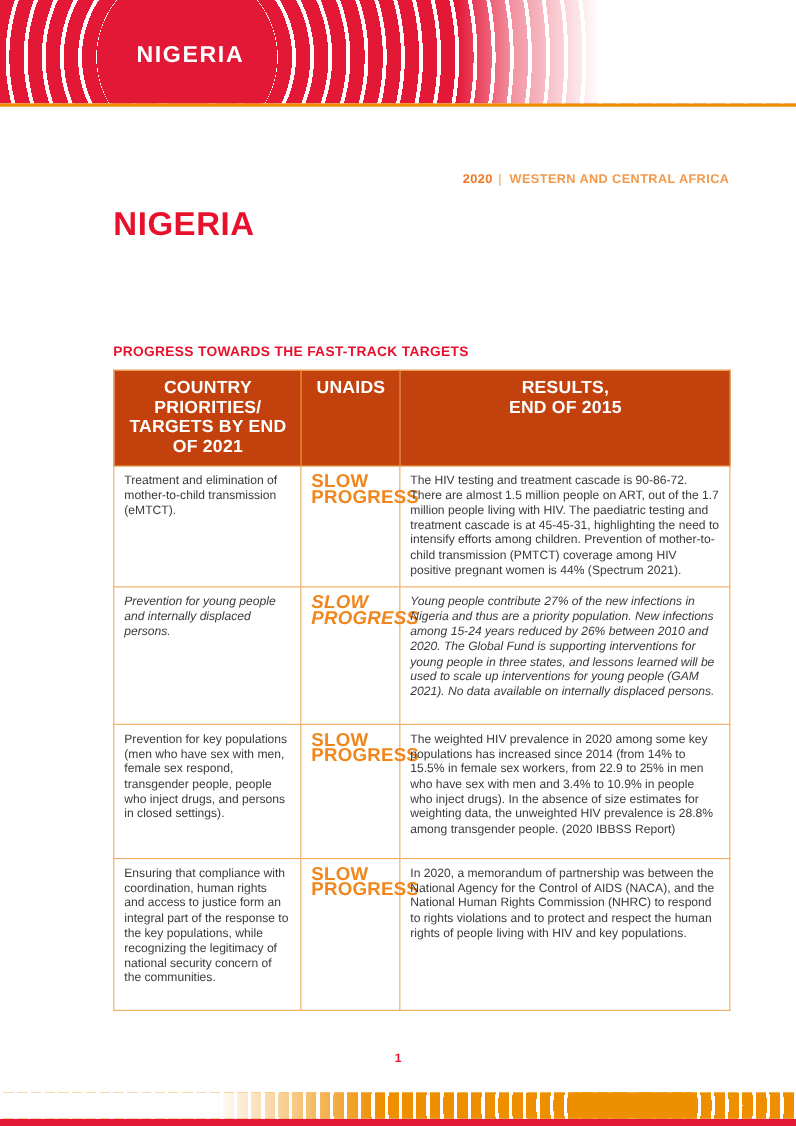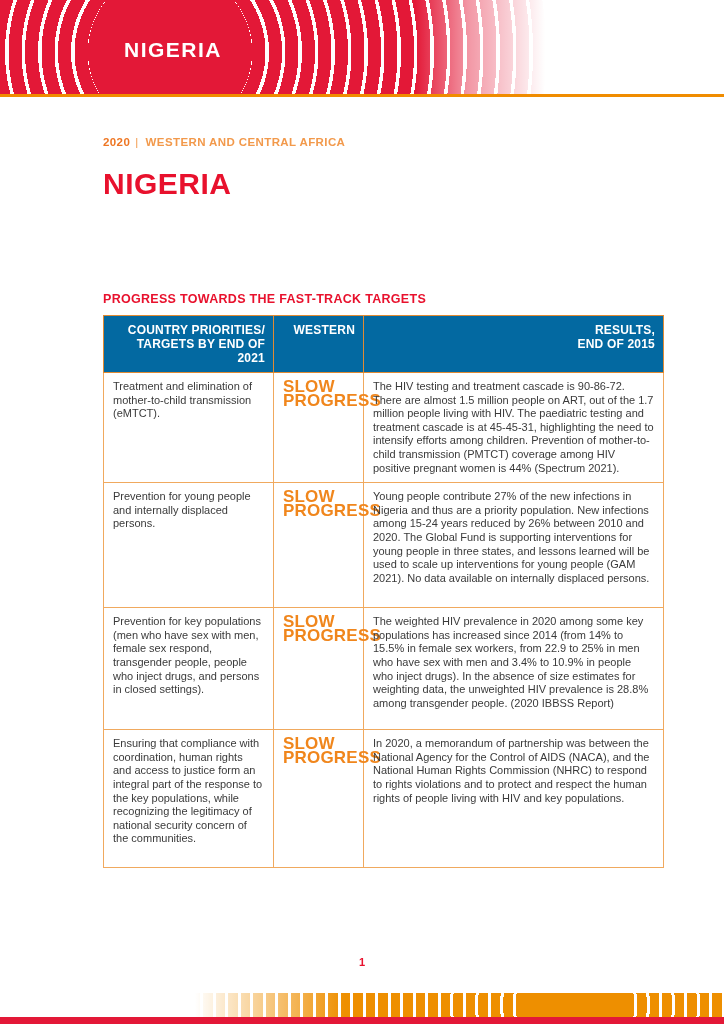--- a/index.html
+++ b/index.html
@@ -42,25 +42,26 @@
     font-size: 21px;
     font-weight: bold;
     letter-spacing: 1.5px;
   }
 
   
   .content {
     padding: 0 61px 0 103px;
   }
   .eyebrow {
-    margin-top: 39px;
+    margin-top: 60px;
     font-size: 11.5px;
     font-weight: bold;
     letter-spacing: 0.4px;
     color: #F2994B;
+    text-align: right;
   }
   .eyebrow .year { color: #EE7623; margin-right: 5px; }
   .eyebrow .divider { color: #F2994B; font-weight: normal; margin-right: 7px; }
   .page-title {
     margin-top: 19px;
     font-size: 30px;
     font-weight: bold;
     letter-spacing: 0.5px;
     color: #E8112D;
   }
@@ -82,25 +83,25 @@
   table.progress {
     margin-top: 9px;
     width: 560px;
     border-collapse: collapse;
     table-layout: fixed;
   }
   table.progress col.c1 { width: 170px; }
   table.progress col.c2 { width: 90px; }
   table.progress col.c3 { width: 300px; }
   table.progress thead th {
-    background: #0369a1;
+    background: #c2410c;
     color: #ffffff;
-    font-size: 12px;
-    font-weight: bold;
-    text-align: right;
+    font-size: 16px;
+    font-weight: bold;
+    text-align: center;
     vertical-align: top;
     padding: 7px 8px 7px 9px;
     white-space: pre-line;
     letter-spacing: 0.2px;
     height: 38px;
     border: 1.5px solid #E08A33;
   }
   table.progress tbody td {
     border: 1.5px solid #F0A95E;
     background: #ffffff;
@@ -111,21 +112,21 @@
     color: #3A3A3A;
   }
   table.progress tbody td.status {
     color: #F0861C;
     font-weight: bold;
     font-size: 17px;
     line-height: 14px;
     letter-spacing: 0.2px;
   }
   tr.r1 { height: 106px; }
-  tr.r2 { height: 125px; }
+  tr.r2 { height: 125px; font-style: italic; }
   tr.r3 { height: 122px; }
   tr.r4 { height: 138px; }
 
   
   .page-number {
     position: absolute;
     top: 956px;
     left: 0;
     width: 100%;
     text-align: center;
@@ -181,21 +182,21 @@
     <table class="progress">
       <colgroup>
           <col class="c1">
           <col class="c2">
           <col class="c3">
         </colgroup>
       <thead>
         <tr>
           <th>COUNTRY PRIORITIES/
 TARGETS BY END OF 2021</th>
-          <th>WESTERN</th>
+          <th>UNAIDS</th>
           <th>RESULTS,
 END OF 2015</th>
         </tr>
       </thead>
       <tbody>
         <tr class="r1">
           <td>Treatment and elimination of mother-to-child transmission (eMTCT).</td>
           <td class="status">SLOW PROGRESS</td>
           <td>The HIV testing and treatment cascade is 90-86-72. There are almost 1.5 million people on ART, out of the 1.7 million people living with HIV. The paediatric testing and treatment cascade is at 45-45-31, highlighting the need to intensify efforts among children. Prevention of mother-to-child transmission (PMTCT) coverage among HIV positive pregnant women is 44% (Spectrum 2021).</td>
         </tr>

